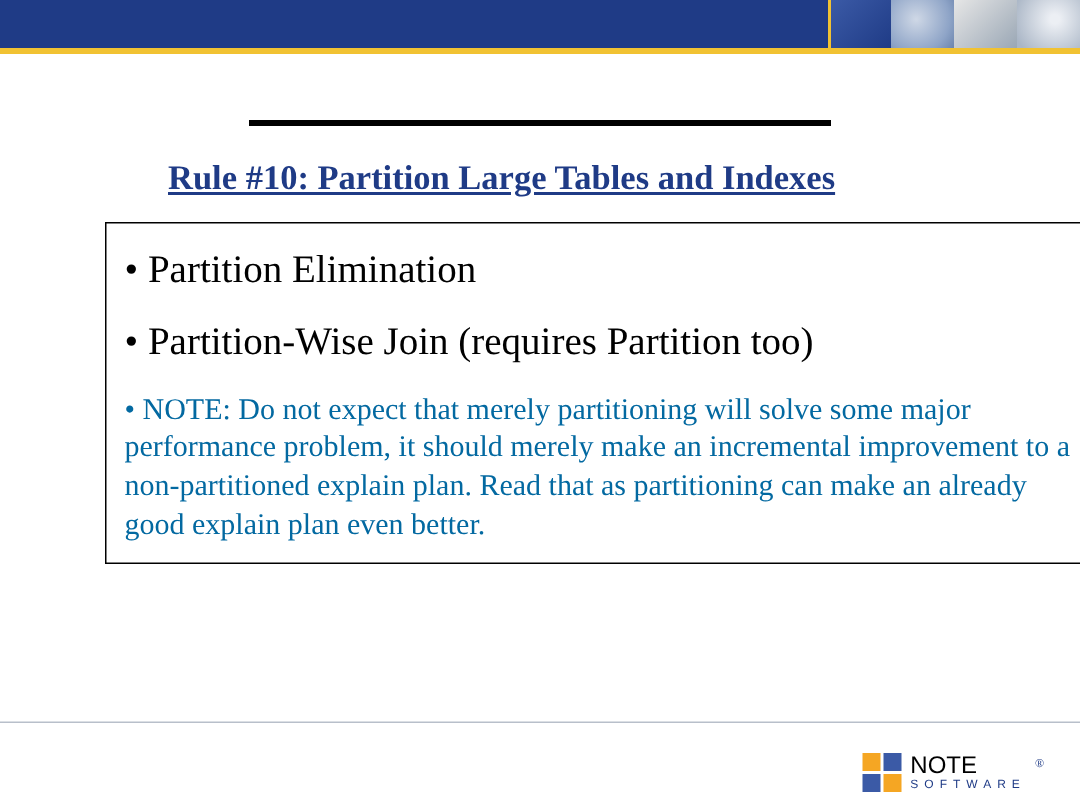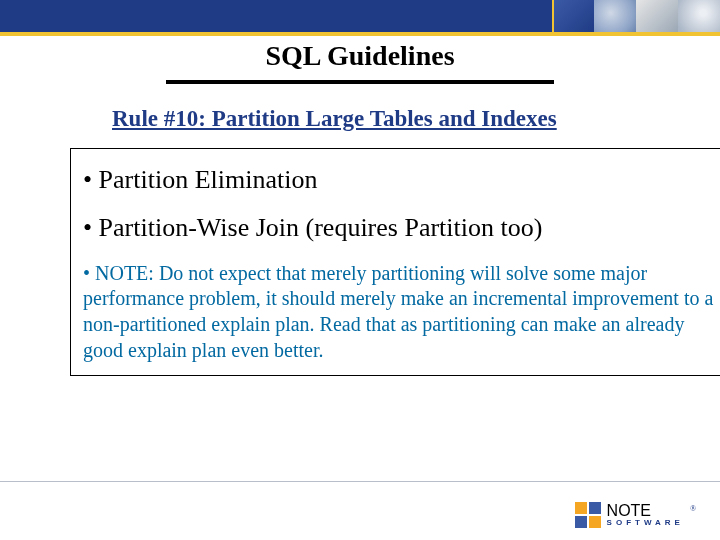--- a/index.html
+++ b/index.html
@@ -20,37 +20,36 @@
   .bullet-big { font-size: 26px; color: #000; margin: 10px 0 18px 0; line-height: 1.15; }
   .note-block { font-size: 20px; color: #0369a1; line-height: 1.28; margin-top: 6px; }
   .footer-rule { position: absolute; left: 0; right: 0; bottom: 58px; height: 1px; background: #b8bfca; }
   .logo { position: absolute; right: 24px; bottom: 12px; display: flex; align-items: center; gap: 6px; }
   .logo-q { width: 26px; height: 26px; display: grid; grid-template-columns: 1fr 1fr; grid-template-rows: 1fr 1fr; gap: 2px; }
   .q1 { background: #f5a623; }
   .q2 { background: #3b5aa6; }
   .q3 { background: #3b5aa6; }
   .q4 { background: #f5a623; }
   .logo-text { display: flex; flex-direction: column; line-height: 1; font-family: Arial, sans-serif; }
-  .logo-bot { font-size: 8px; font-weight: bold; color: #1f3b86; letter-spacing: 4px; }
+  .logo-bot { font-size: 8px; font-weight: normal; color: #1f3b86; letter-spacing: 4px; }
   .logo-r { font-size: 8px; color: #1f3b86; align-self: flex-start; margin-top: 2px; }
 </style>
 </head>
 <body>
 
 <div class="slide">
   <div class="header-bar"></div>
   <div class="header-strip"></div>
   <div class="corner-img">
     <div class="corner-cell corner-a"></div>
     <div class="corner-cell corner-b"></div>
     <div class="corner-cell corner-c"></div>
     <div class="corner-cell corner-d"></div>
   </div>
 
-  <div class="title">SQL Guidelines</div>
   <div class="title-rule"></div>
 
   <div class="rule-line">Rule #10: Partition Large Tables and Indexes</div>
 
   <div class="content-box">
     <div class="bullet-big">• Partition Elimination</div>
     <div class="bullet-big">• Partition-Wise Join (requires Partition too)</div>
     <div class="note-block">• NOTE: Do not expect that merely partitioning will solve some major performance problem, it should merely make an incremental improvement to a non-partitioned explain plan. Read that as partitioning can make an already good explain plan even better.</div>
   </div>
 

